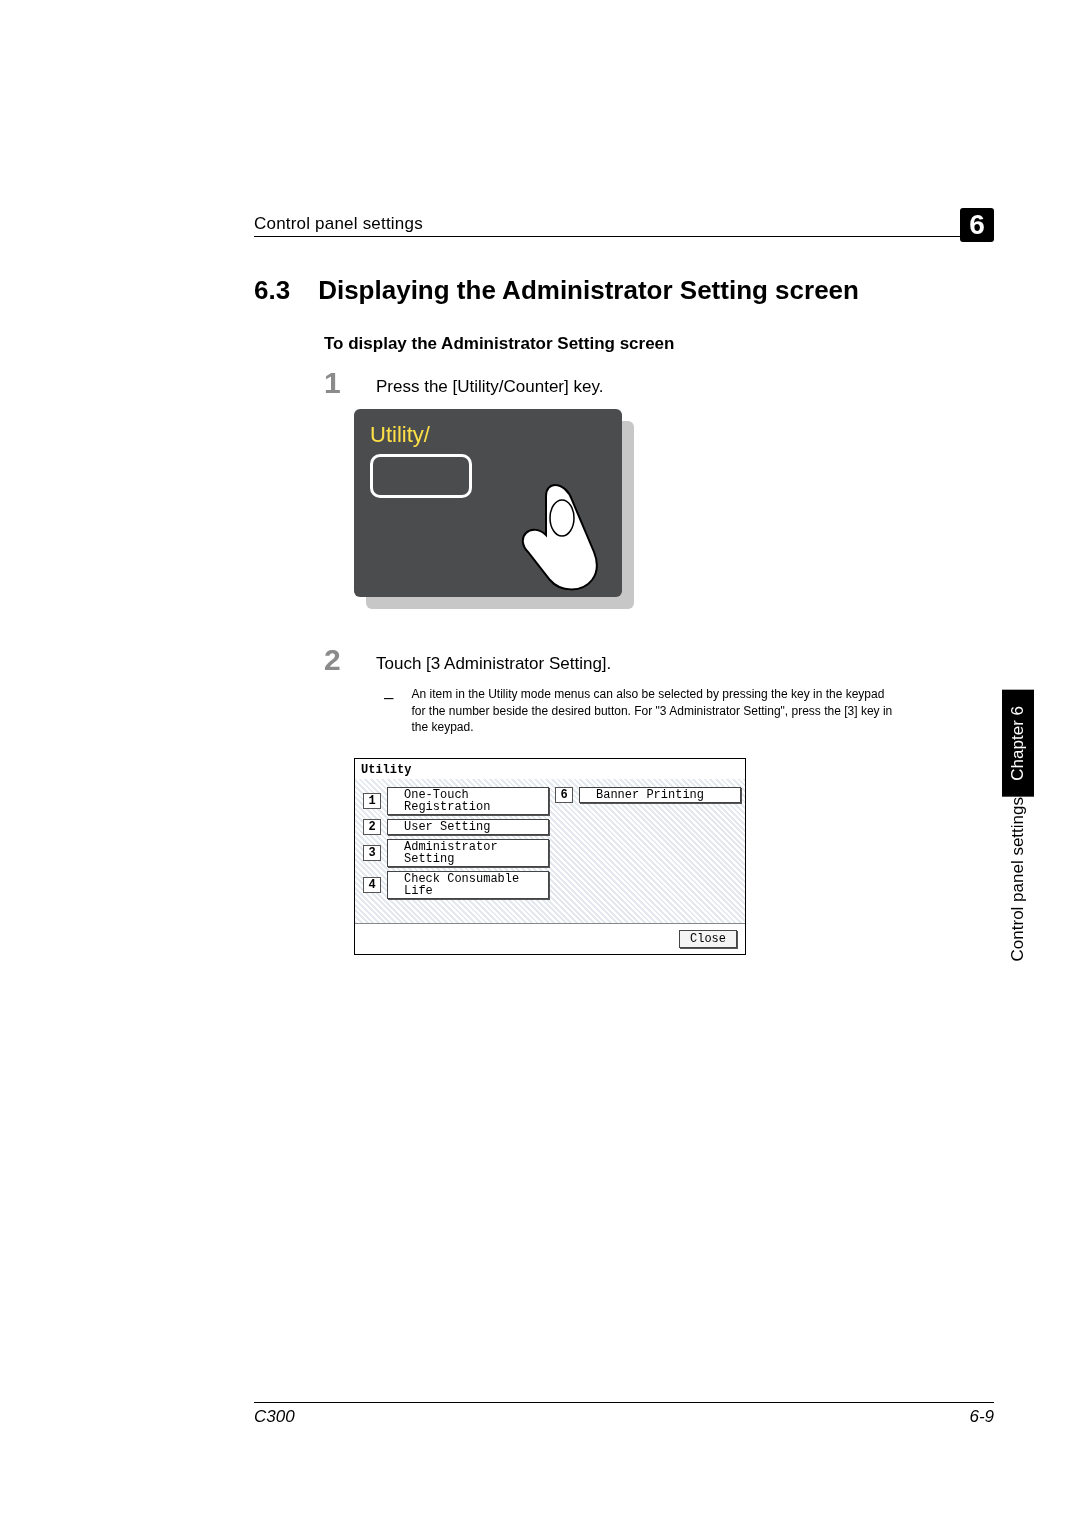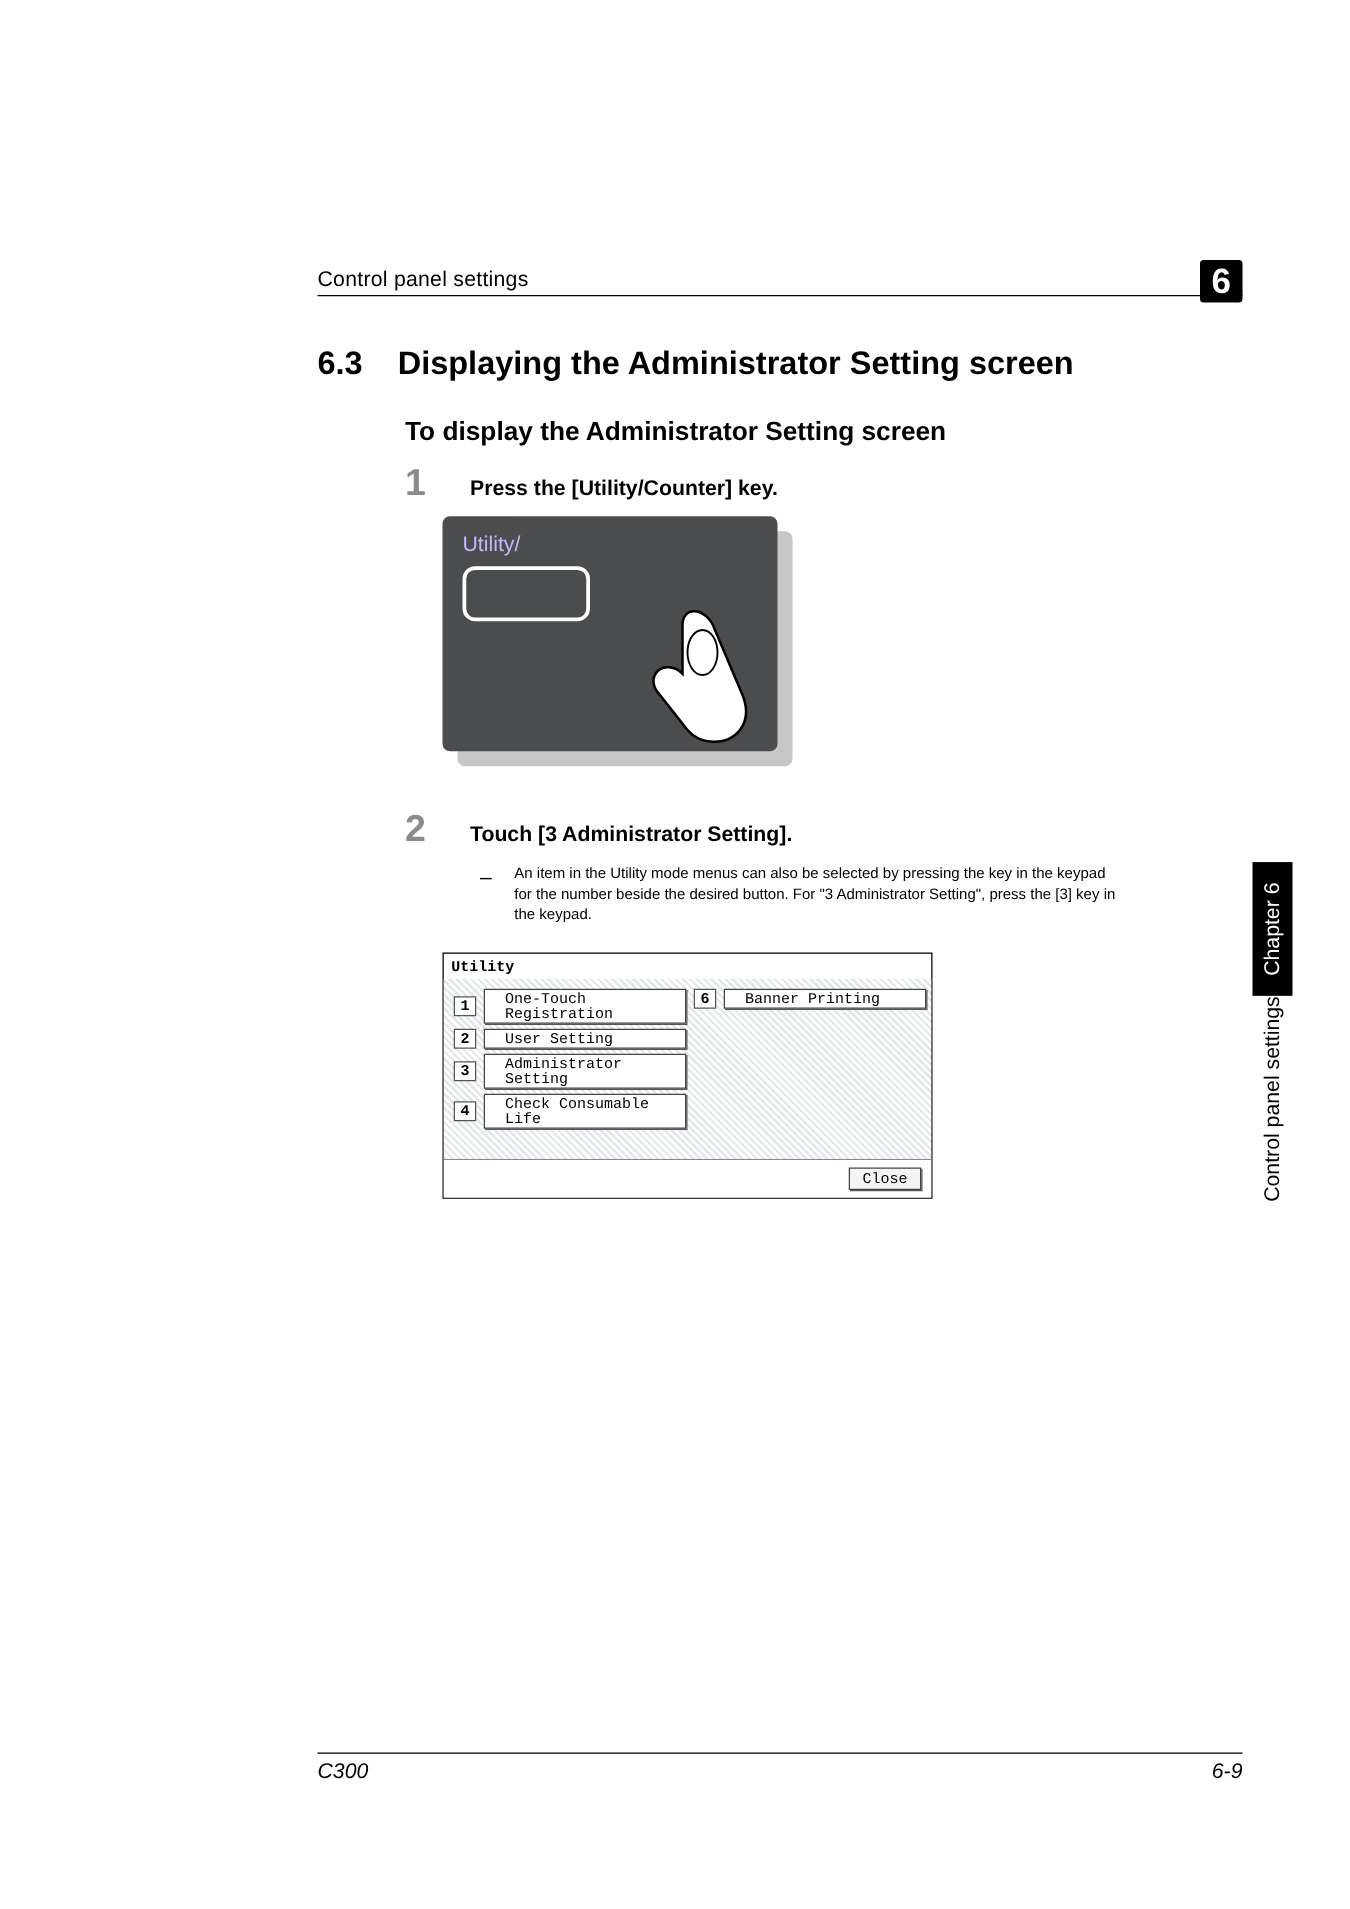--- a/index.html
+++ b/index.html
@@ -53,21 +53,21 @@
     font-size: 26px;
     font-weight: bold;
   }
   .section-title {
     font-size: 26px;
     font-weight: bold;
   }
 
   .subheading {
     margin: 28px 0 0 70px;
-    font-size: 21px;
+    font-size: 17px;
     font-weight: bold;
   }
 
   .step-row {
     display: flex;
     align-items: flex-start;
     margin-top: 14px;
     margin-left: 70px;
     gap: 24px;
   }
@@ -75,21 +75,20 @@
     font-size: 30px;
     font-weight: bold;
     color: #8b8b8b;
     line-height: 1;
     width: 28px;
   }
   .step-text {
     font-size: 17px;
     line-height: 1.35;
     padding-top: 8px;
-    font-weight: bold;
   }
 
   
   .keypanel-wrap {
     margin: 10px 0 0 100px;
     position: relative;
     width: 280px;
     height: 200px;
   }
   .keypanel-shadow {
@@ -100,22 +99,22 @@
     border-radius: 6px;
   }
   .keypanel {
     position: absolute;
     left: 0; top: 0;
     width: 268px; height: 188px;
     background: #4b4c4d;
     border-radius: 6px;
     box-sizing: border-box;
     padding: 12px 16px;
-    color: #c4b5fd;
-    font-size: 17px;
+    color: #fde047;
+    font-size: 22px;
     line-height: 1.05;
   }
   .keypanel .label1 { margin-top: 2px; }
   .keypanel .keycap {
     margin-top: 8px;
     width: 96px;
     height: 38px;
     border: 3px solid #fff;
     border-radius: 10px;
   }

